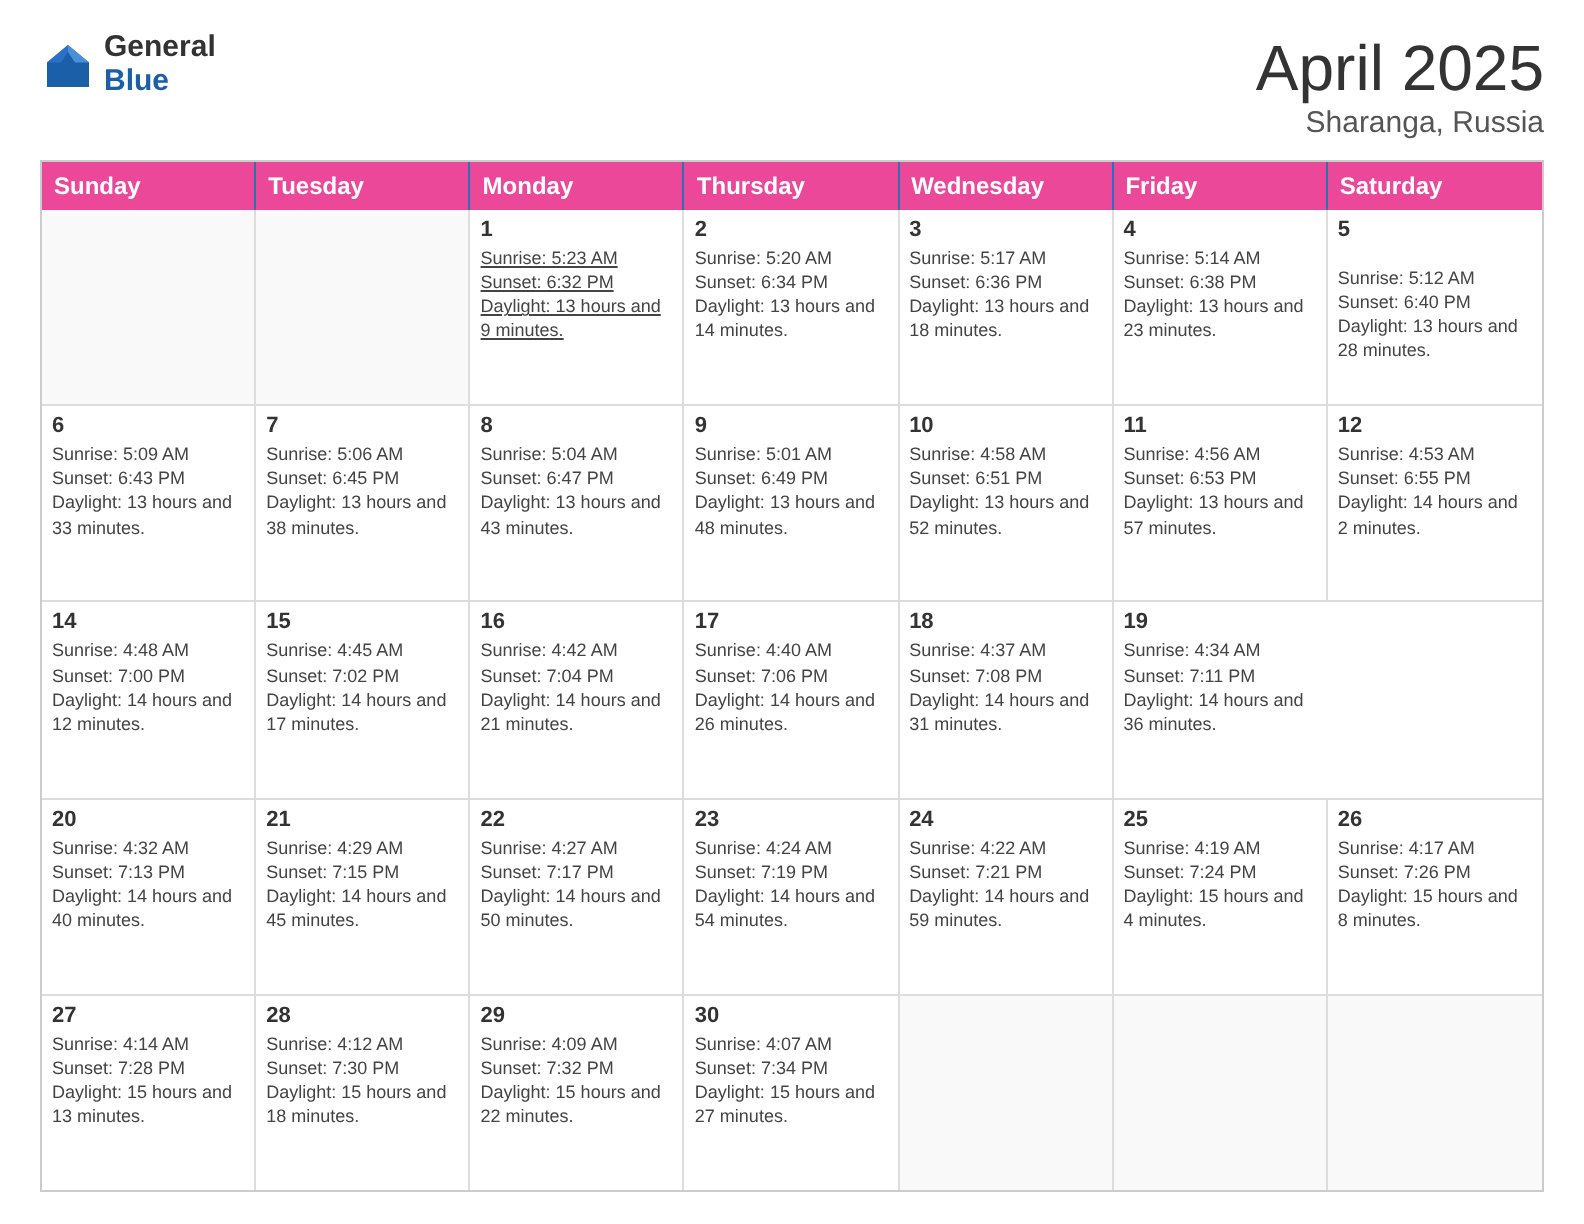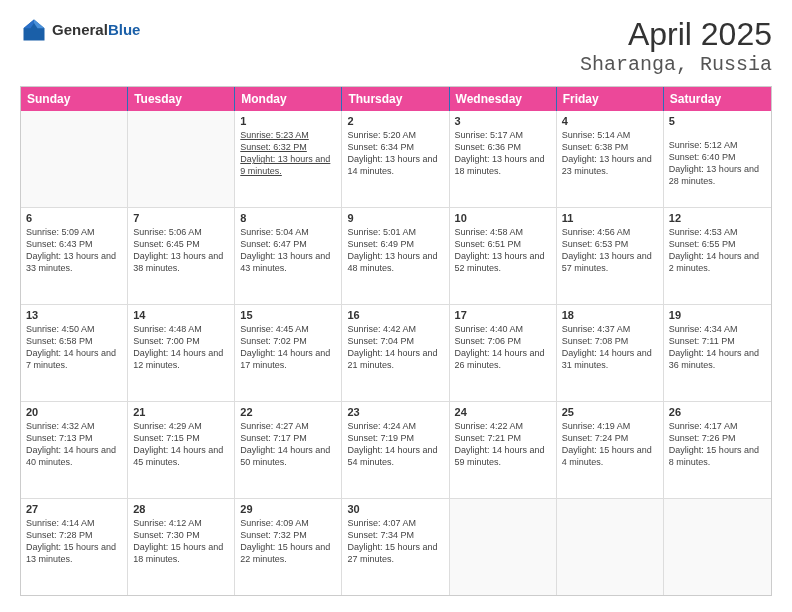--- a/index.html
+++ b/index.html
@@ -23,21 +23,21 @@
       align-items: flex-start;
       margin-bottom: 10px;
     }
     .logo {
       display: flex;
       align-items: center;
       gap: 4px;
     }
     .logo-text {
       display: flex;
-      flex-direction: row;
+      flex-direction: column;
       line-height: 1.1;
     }
     .logo-general {
       font-size: 15px;
       font-weight: bold;
       color: #333;
     }
     .logo-blue {
       font-size: 15px;
       font-weight: bold;
@@ -49,23 +49,22 @@
     }
     .title-block {
       text-align: right;
     }
     .title-month {
       font-size: 32px;
       font-weight: normal;
       color: #333;
     }
     .title-location {
-      font-size: 20px;
+      font-size: 15px;
       color: #555;
-      font-family: Liberation Mono, monospace;
     }
     .calendar {
       flex: 1;
       display: flex;
       flex-direction: column;
       border: 1px solid #ccc;
     }
     .cal-header {
       display: grid;
       grid-template-columns: repeat(7, 1fr);
@@ -221,26 +220,20 @@
           </div>
           <div class="cal-cell">
             <span class="day-num">12</span>
             <div class="day-info" style="white-space: pre-line;">Sunrise: 4:53 AM
 Sunset: 6:55 PM
 Daylight: 14 hours and 2 minutes.</div>
           </div>
         </div>
         <div class="cal-row">
           <div class="cal-cell">
-            <span class="day-num">13</span>
-            <div class="day-info" style="white-space: pre-line;">Sunrise: 4:50 AM
-Sunset: 6:58 PM
-Daylight: 14 hours and 7 minutes.</div>
-          </div>
-          <div class="cal-cell">
             <span class="day-num">14</span>
             <div class="day-info" style="white-space: pre-line;">Sunrise: 4:48 AM
 Sunset: 7:00 PM
 Daylight: 14 hours and 12 minutes.</div>
           </div>
           <div class="cal-cell">
             <span class="day-num">15</span>
             <div class="day-info" style="white-space: pre-line;">Sunrise: 4:45 AM
 Sunset: 7:02 PM
 Daylight: 14 hours and 17 minutes.</div>

